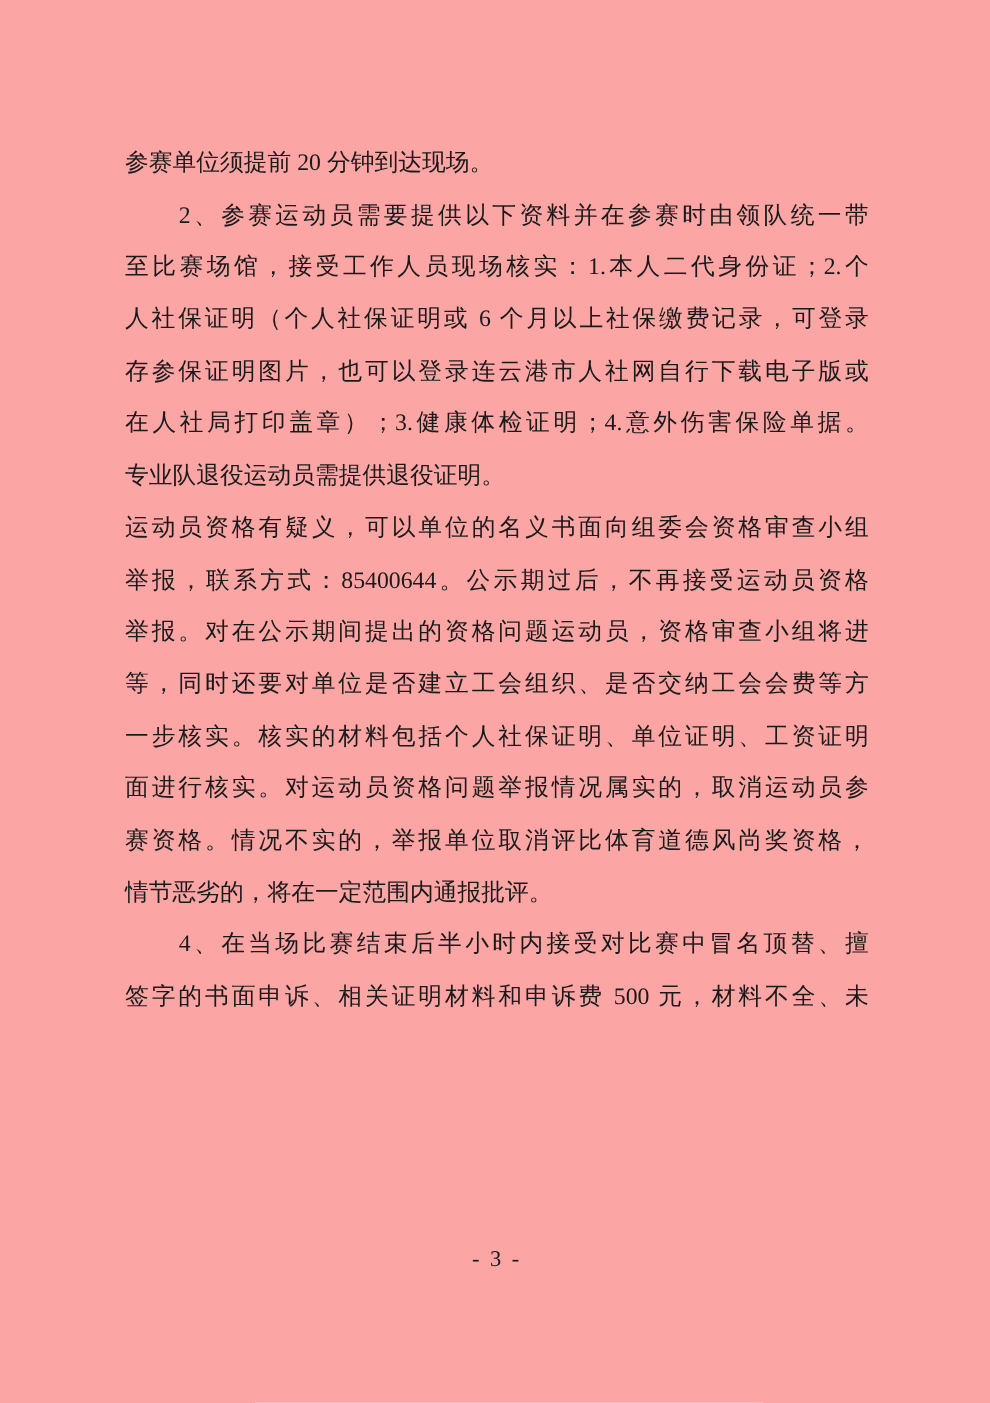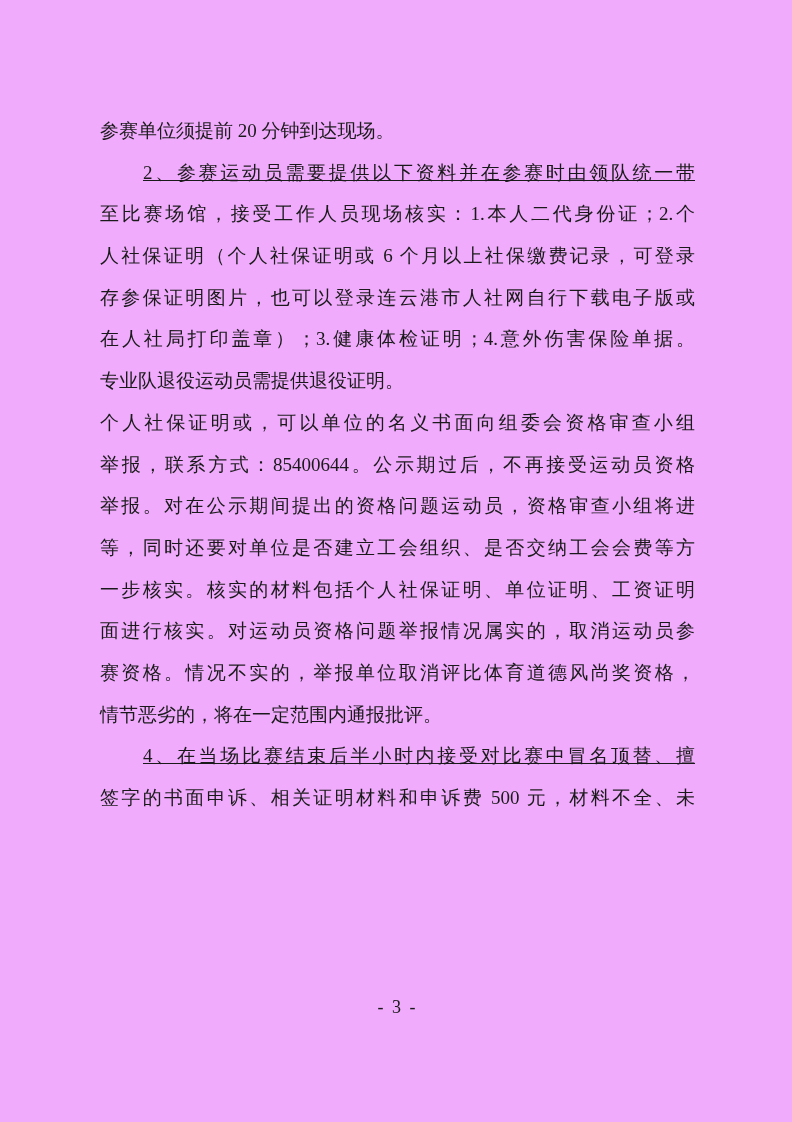--- a/index.html
+++ b/index.html
@@ -13,21 +13,21 @@
     position: relative;
     overflow: hidden;
     font-family: "Liberation Serif", "DejaVu Serif", serif;
     color: #1a1a1a;
   }
   .page {
     position: absolute;
     left: 0; top: 0;
     width: 792px;
     height: 1122px;
-    background: #f0abfc;
+    background: #fca5a5;
   }
   .text-block {
     position: absolute;
     left: 100px;
     top: 110px;
     width: 595px;
   }
   .line {
     height: 41.7px;
     line-height: 41.7px;
@@ -38,21 +38,20 @@
   }
   
   .line.fill {
     text-align: justify;
     text-align-last: justify;
     white-space: normal;
   }
   
   .line.indent {
     text-indent: 43px;
-    text-decoration: underline;
   }
   
   .line.end {
     text-align: left;
     text-align-last: left;
   }
   .page-number {
     position: absolute;
     left: 100px;
     top: 997px;
@@ -70,21 +69,21 @@
 <div class="page">
 
   <div class="text-block">
     <div class="line end">参赛单位须提前 20 分钟到达现场。</div>
     <div class="line fill indent">2、参赛运动员需要提供以下资料并在参赛时由领队统一带</div>
     <div class="line fill">至比赛场馆，接受工作人员现场核实：1.本人二代身份证；2.个</div>
     <div class="line fill">人社保证明（个人社保证明或 6 个月以上社保缴费记录，可登录</div>
     <div class="line fill">存参保证明图片，也可以登录连云港市人社网自行下载电子版或</div>
     <div class="line fill">在人社局打印盖章）；3.健康体检证明；4.意外伤害保险单据。</div>
     <div class="line end">专业队退役运动员需提供退役证明。</div>
-    <div class="line fill">个人社保证明或，可以单位的名义书面向组委会资格审查小组</div>
+    <div class="line fill">运动员资格有疑义，可以单位的名义书面向组委会资格审查小组</div>
     <div class="line fill">举报，联系方式：85400644。公示期过后，不再接受运动员资格</div>
     <div class="line fill">举报。对在公示期间提出的资格问题运动员，资格审查小组将进</div>
     <div class="line fill">等，同时还要对单位是否建立工会组织、是否交纳工会会费等方</div>
     <div class="line fill">一步核实。核实的材料包括个人社保证明、单位证明、工资证明</div>
     <div class="line fill">面进行核实。对运动员资格问题举报情况属实的，取消运动员参</div>
     <div class="line fill">赛资格。情况不实的，举报单位取消评比体育道德风尚奖资格，</div>
     <div class="line end">情节恶劣的，将在一定范围内通报批评。</div>
     <div class="line fill indent">4、在当场比赛结束后半小时内接受对比赛中冒名顶替、擅</div>
     <div class="line fill">签字的书面申诉、相关证明材料和申诉费 500 元，材料不全、未</div>
   </div>

